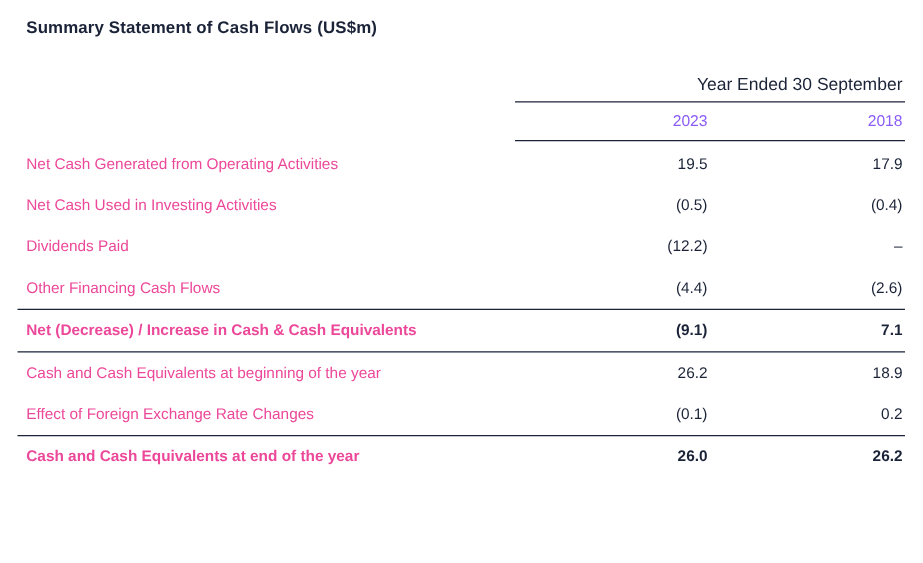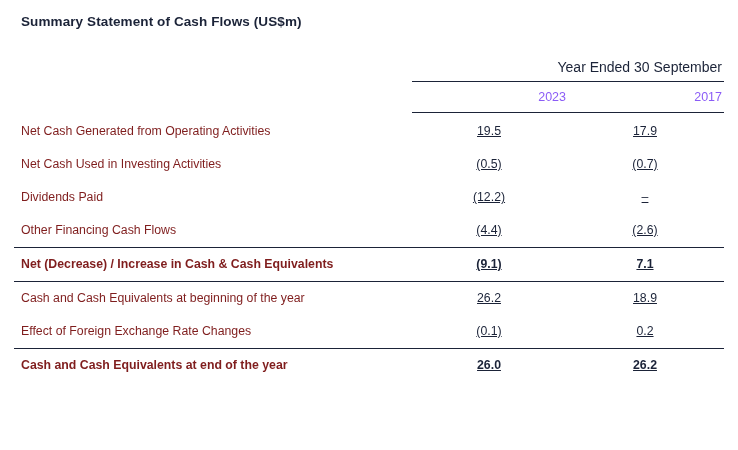--- a/index.html
+++ b/index.html
@@ -57,31 +57,30 @@
     color: #8b5cf6;
     font-weight: normal;
     padding: 8px 2px 8px 0;
     border-bottom: 1px solid #1b2338;
     vertical-align: bottom;
   }
   .yr-blank { border-bottom: none; }
 
   td.label {
     font-size: 12.3px;
-    color: #7f1d1d;
+    color: #ec4899;
     padding: 9.5px 4px 9.5px 7px;
     text-align: left;
     white-space: nowrap;
   }
   td.num {
     font-size: 12.3px;
     color: #1b2338;
     padding: 9.5px 2px 9.5px 0;
-    text-align: center;
-    text-decoration: underline;
+    text-align: right;
   }
   tr.bold td {
     font-weight: bold;
   }
   tr.topline td {
     border-top: 1px solid #1b2338;
   }
   tr.firstrow td {
     padding-top: 11px;
   }
@@ -100,35 +99,35 @@
       <col class="c-2022">
     </colgroup>
     <thead>
       <tr>
         <th class="span-head blank-head"></th>
         <th class="span-head" colspan="2">Year Ended 30 September</th>
       </tr>
       <tr>
         <th class="yr yr-blank"></th>
         <th class="yr">2023</th>
-        <th class="yr">2017</th>
+        <th class="yr">2018</th>
       </tr>
     </thead>
     <tbody>
 
       <tr class="firstrow">
         <td class="label">Net Cash Generated from Operating Activities</td>
         <td class="num">19.5</td>
         <td class="num">17.9</td>
       </tr>
 
       <tr>
         <td class="label">Net Cash Used in Investing Activities</td>
         <td class="num">(0.5)</td>
-        <td class="num">(0.7)</td>
+        <td class="num">(0.4)</td>
       </tr>
 
 
       <tr>
         <td class="label">Dividends Paid</td>
         <td class="num">(12.2)</td>
         <td class="num">–</td>
       </tr>
 
       <tr>

